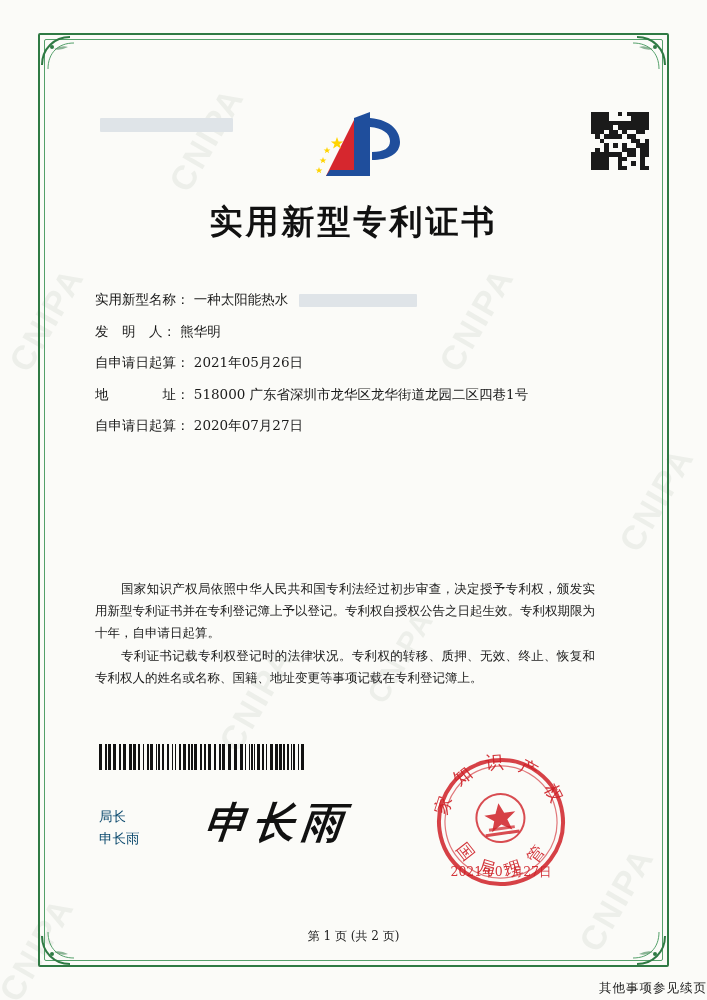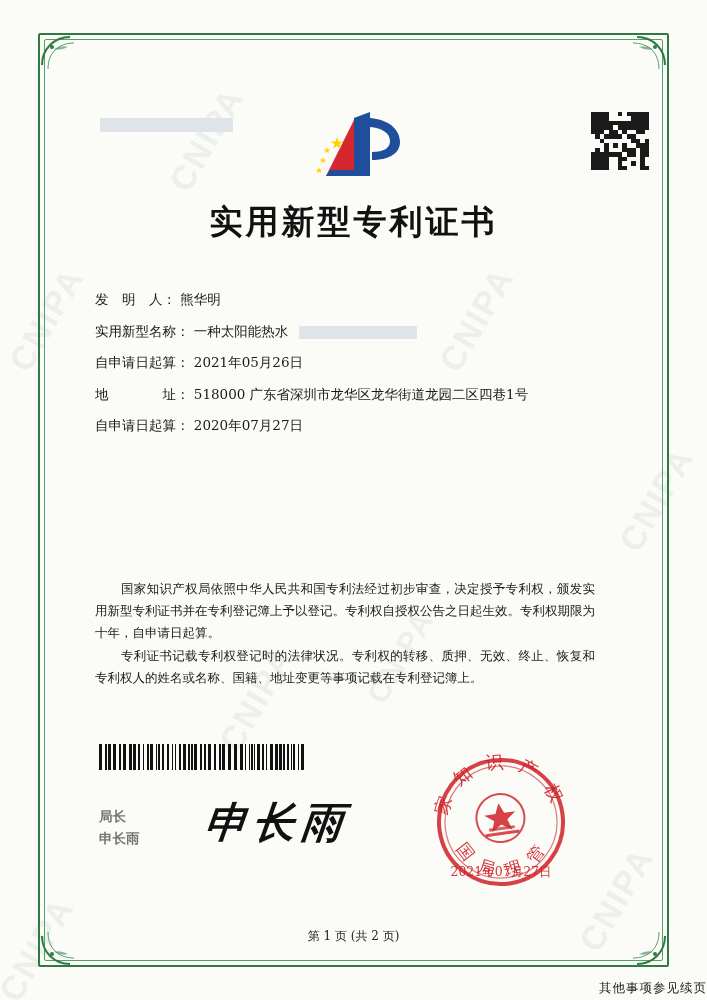--- a/index.html
+++ b/index.html
@@ -171,22 +171,21 @@
     width: 152px; height: 152px;
   }
 
   
   .sig-labels {
     position: absolute;
     left: 99px; top: 805px;
     font-family: "DejaVu Serif", serif;
     font-size: 13.5px;
     line-height: 22px;
-    color: #737373;
-    font-weight: bold;
+    color: #0c4a6e;
   }
   .sig-script {
     position: absolute;
     left: 205px; top: 795px;
     font-family: "DejaVu Serif", serif;
     font-size: 42px;
     font-style: italic;
     font-weight: bold;
     letter-spacing: 6px;
     color: #111;
@@ -455,28 +454,28 @@
         <i class="on"></i>
         <i class="on"></i>
       </div>
   </div>
 
   <div class="doc-title">实用新型专利证书</div>
 
   <div class="fields">
 
     <div class="frow">
-      <span class="flabel">发　明　人：</span>
-      <span class="fval">熊华明</span>
-    </div>
-
-    <div class="frow">
       <span class="flabel">实用新型名称：</span>
       <span class="fval">一种太阳能热水</span>
       <span class="redact" style="width:118px; margin-left:6px;"></span>
+    </div>
+
+    <div class="frow">
+      <span class="flabel">发　明　人：</span>
+      <span class="fval">熊华明</span>
     </div>
 
 
     <div class="frow">
       <span class="flabel">自申请日起算：</span>
       <span class="fval">2021年05月26日</span>
     </div>
 
 
     <div class="frow">

